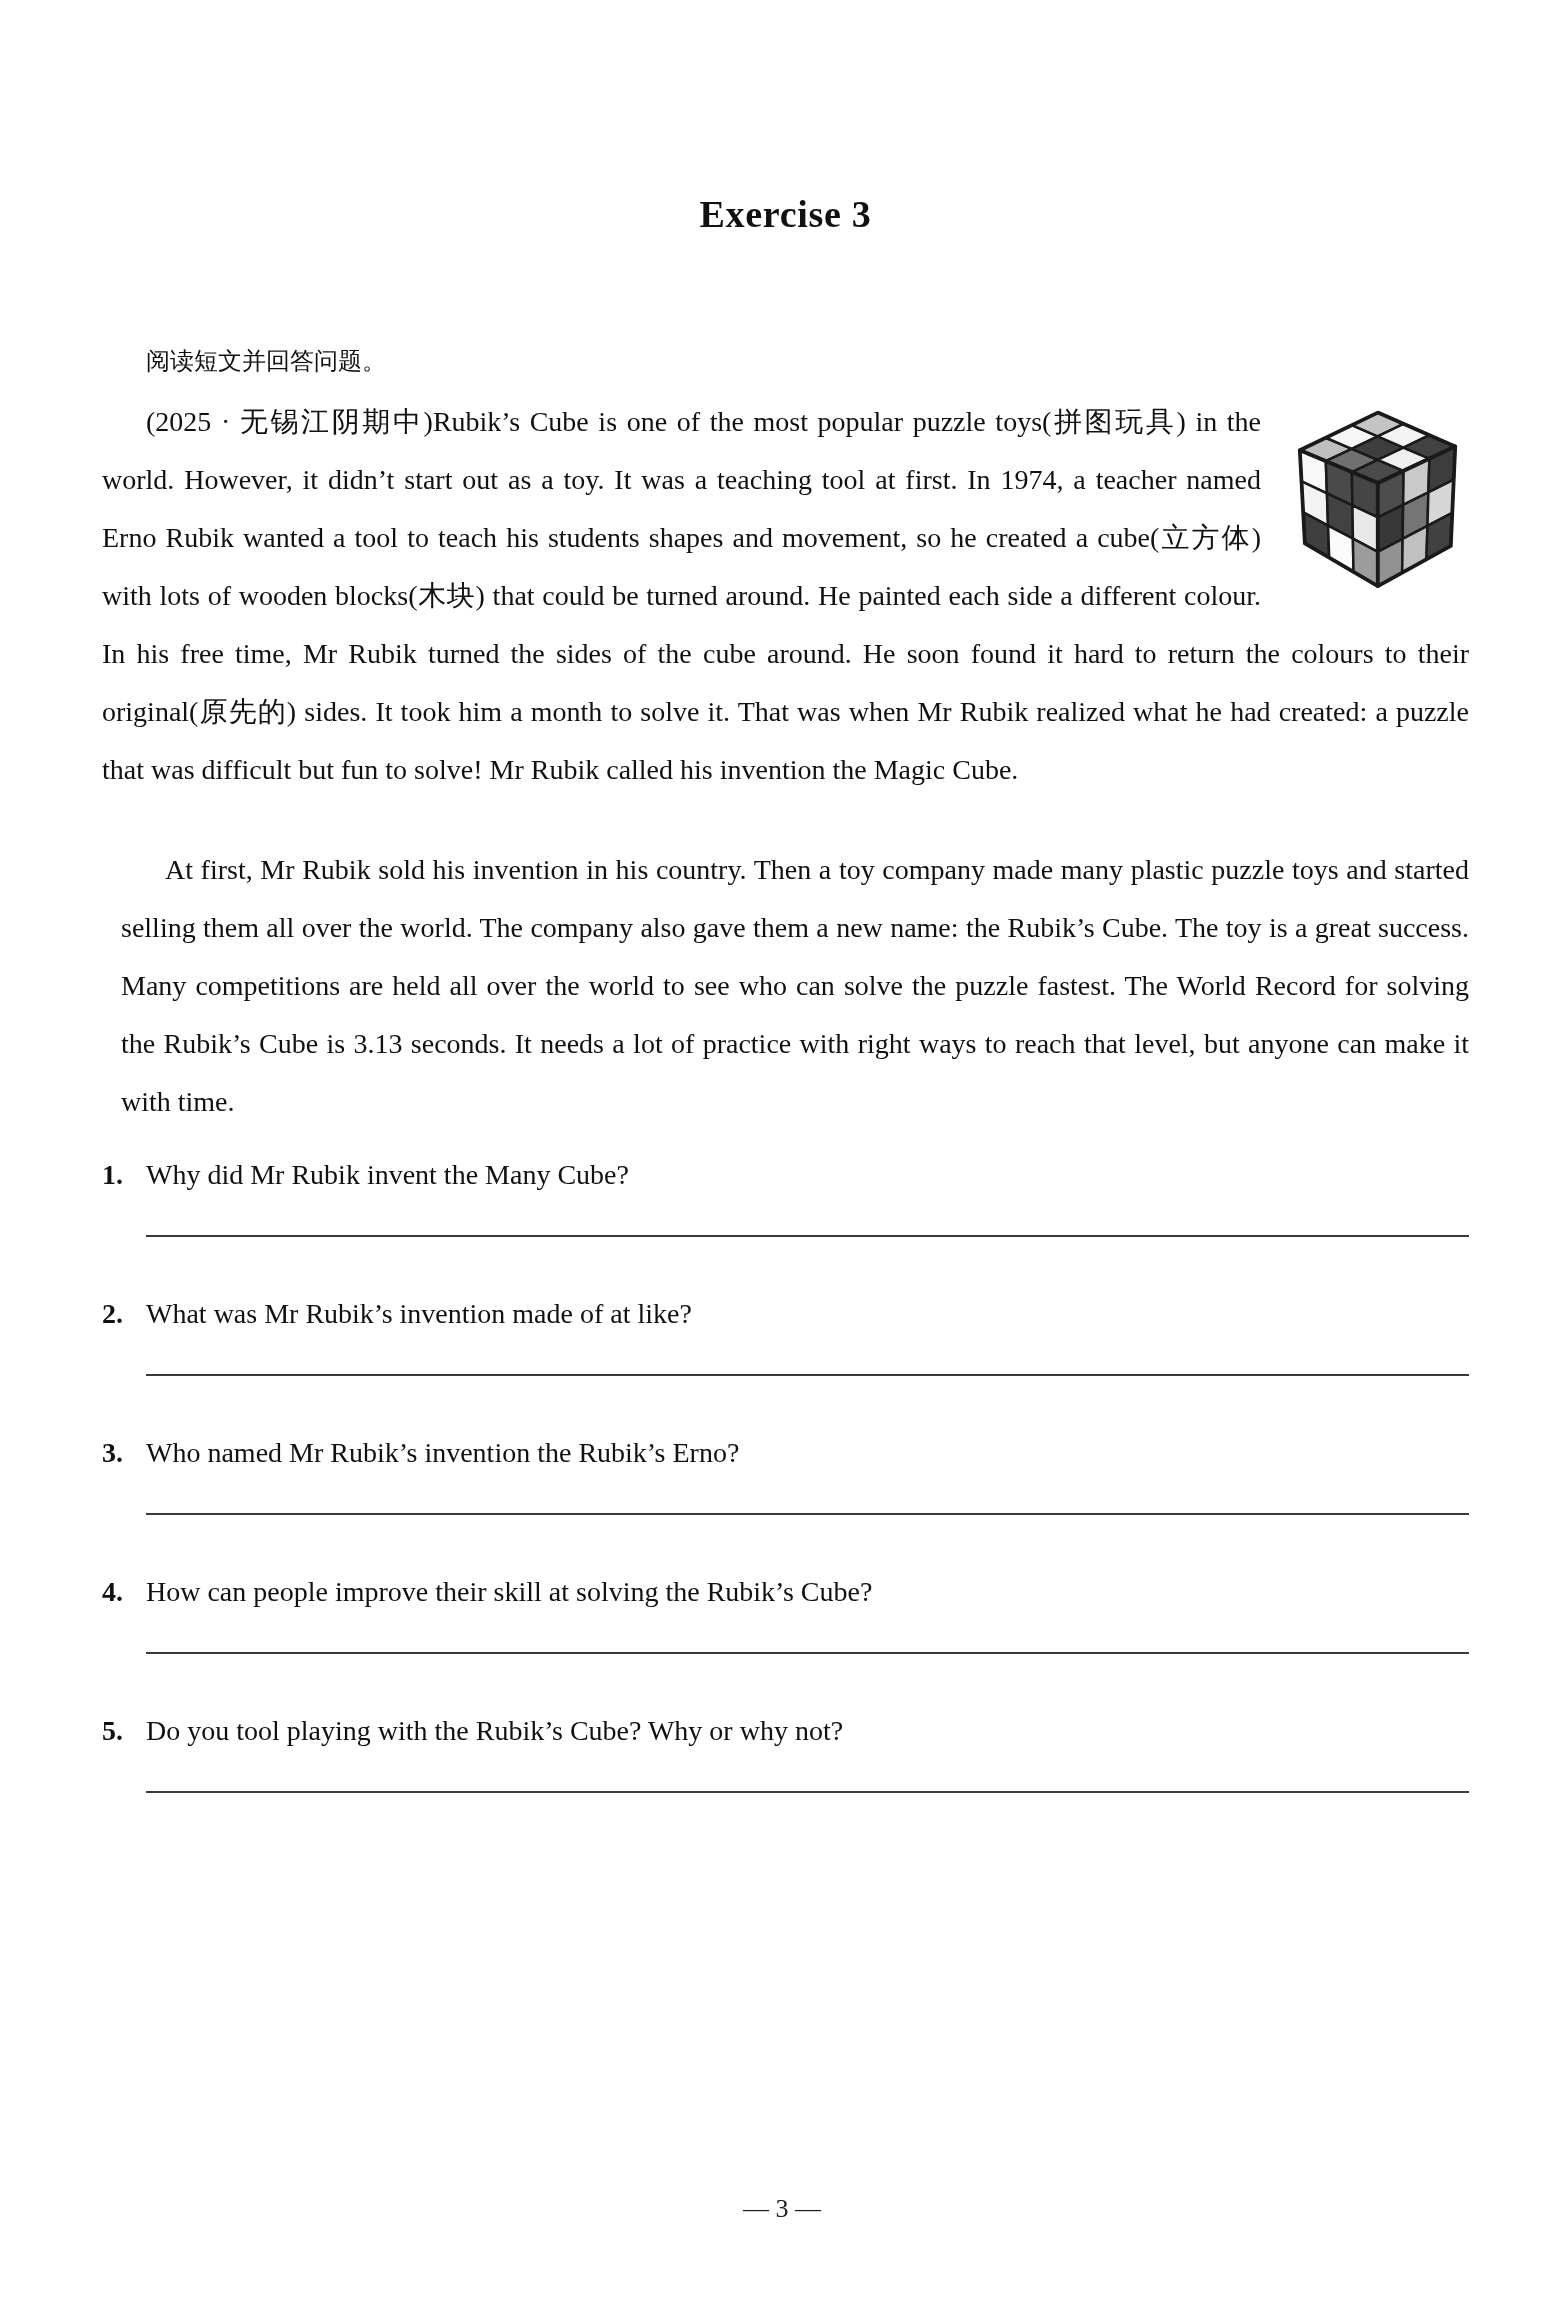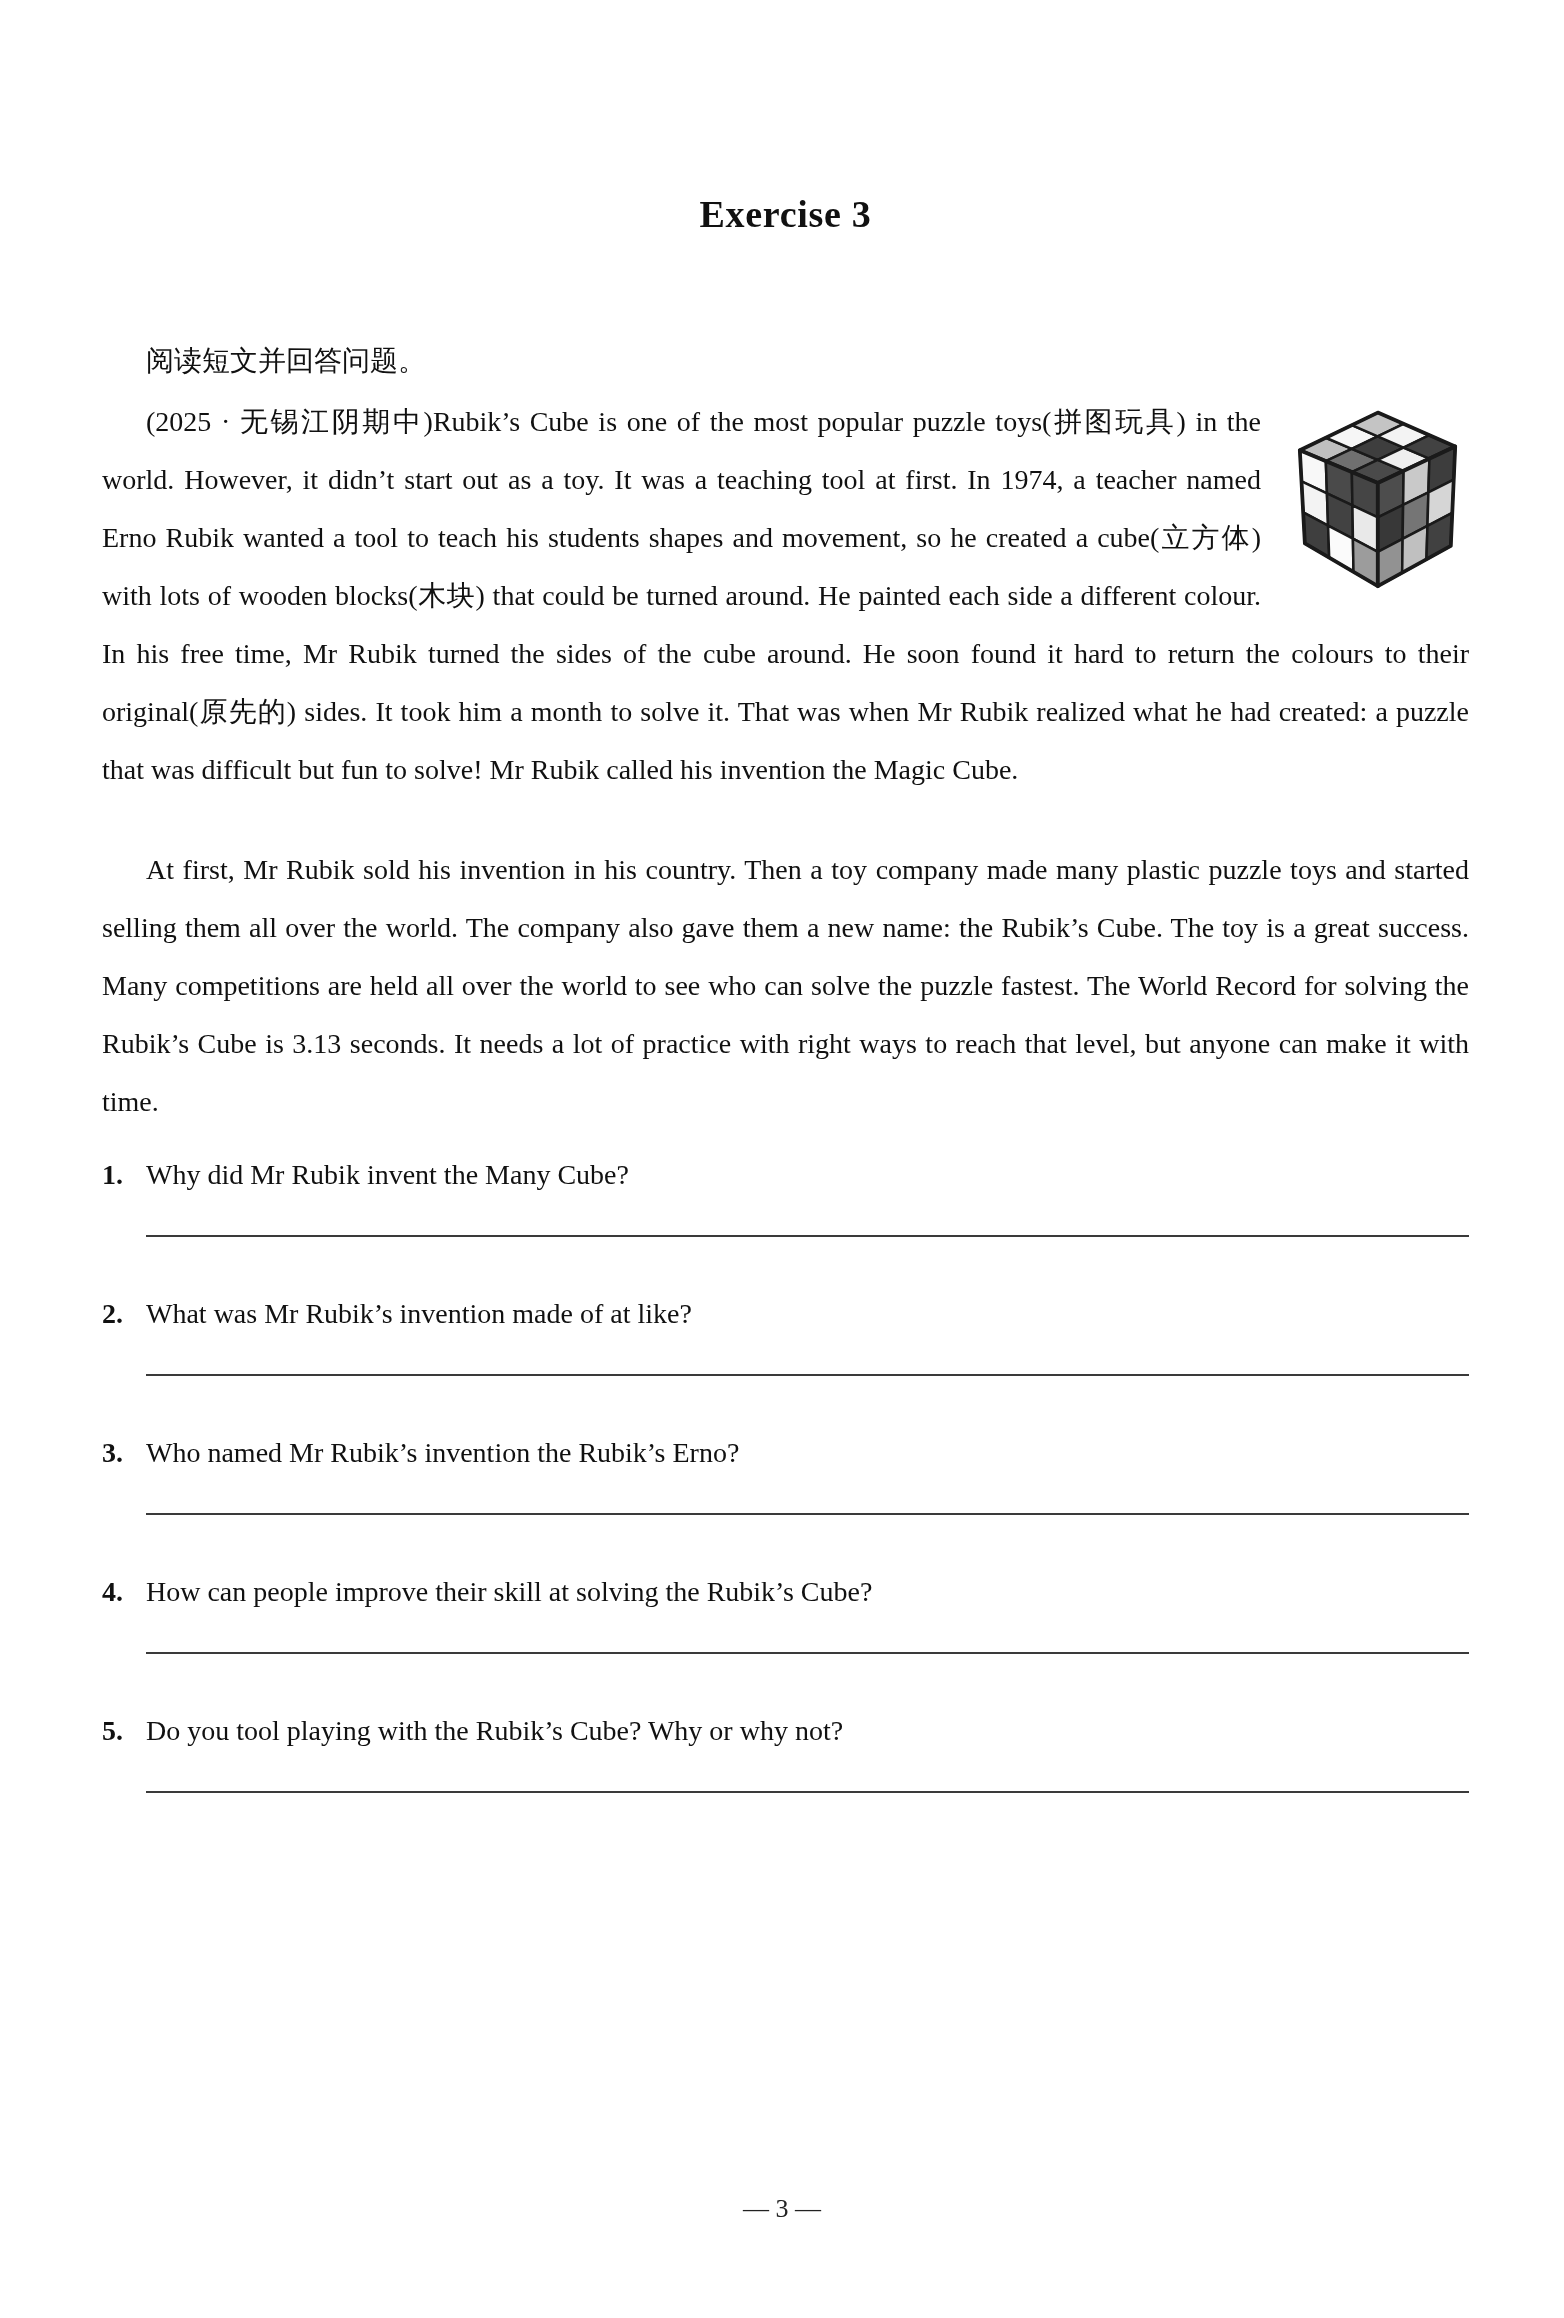--- a/index.html
+++ b/index.html
@@ -7,26 +7,26 @@
     width: 1564px; height: 2319px; position: relative;
     font-family: "Liberation Serif", "DejaVu Serif", serif;
     color: #111; -webkit-font-smoothing: antialiased;
   }
   .content { padding: 191px 95px 4px 102px; }
   .title {
     text-align: center; font-size: 38px; font-weight: bold;
     line-height: 46px; letter-spacing: 0.7px;
   }
   .instruction {
-    margin-top: 92px; font-size: 28px; line-height: 64px;
+    margin-top: 92px; font-size: 24px; line-height: 64px;
     text-indent: 44px;
   }
   .passage { font-size: 28px; line-height: 58px; text-align: justify; }
   .para { margin: 0; text-indent: 44px; }
-  .para.second { margin-top: 42px; }
+  .para.second { margin-top: 42px; margin-left: 19px; }
   .cube-figure {
     float: right; width: 188px; height: 195px;
     margin: 6.6px 0 4px 20px; shape-outside: margin-box;
   }
   .cube-figure svg { width: 100%; height: 100%; display: block; }
   .questions { margin-top: 12px; font-size: 28px; }
   .q-row { display: flex; line-height: 64px; }
   .q-num { font-weight: bold; width: 44px; flex: 0 0 44px; }
   .q-text { flex: 1; }
   .answer-line {

